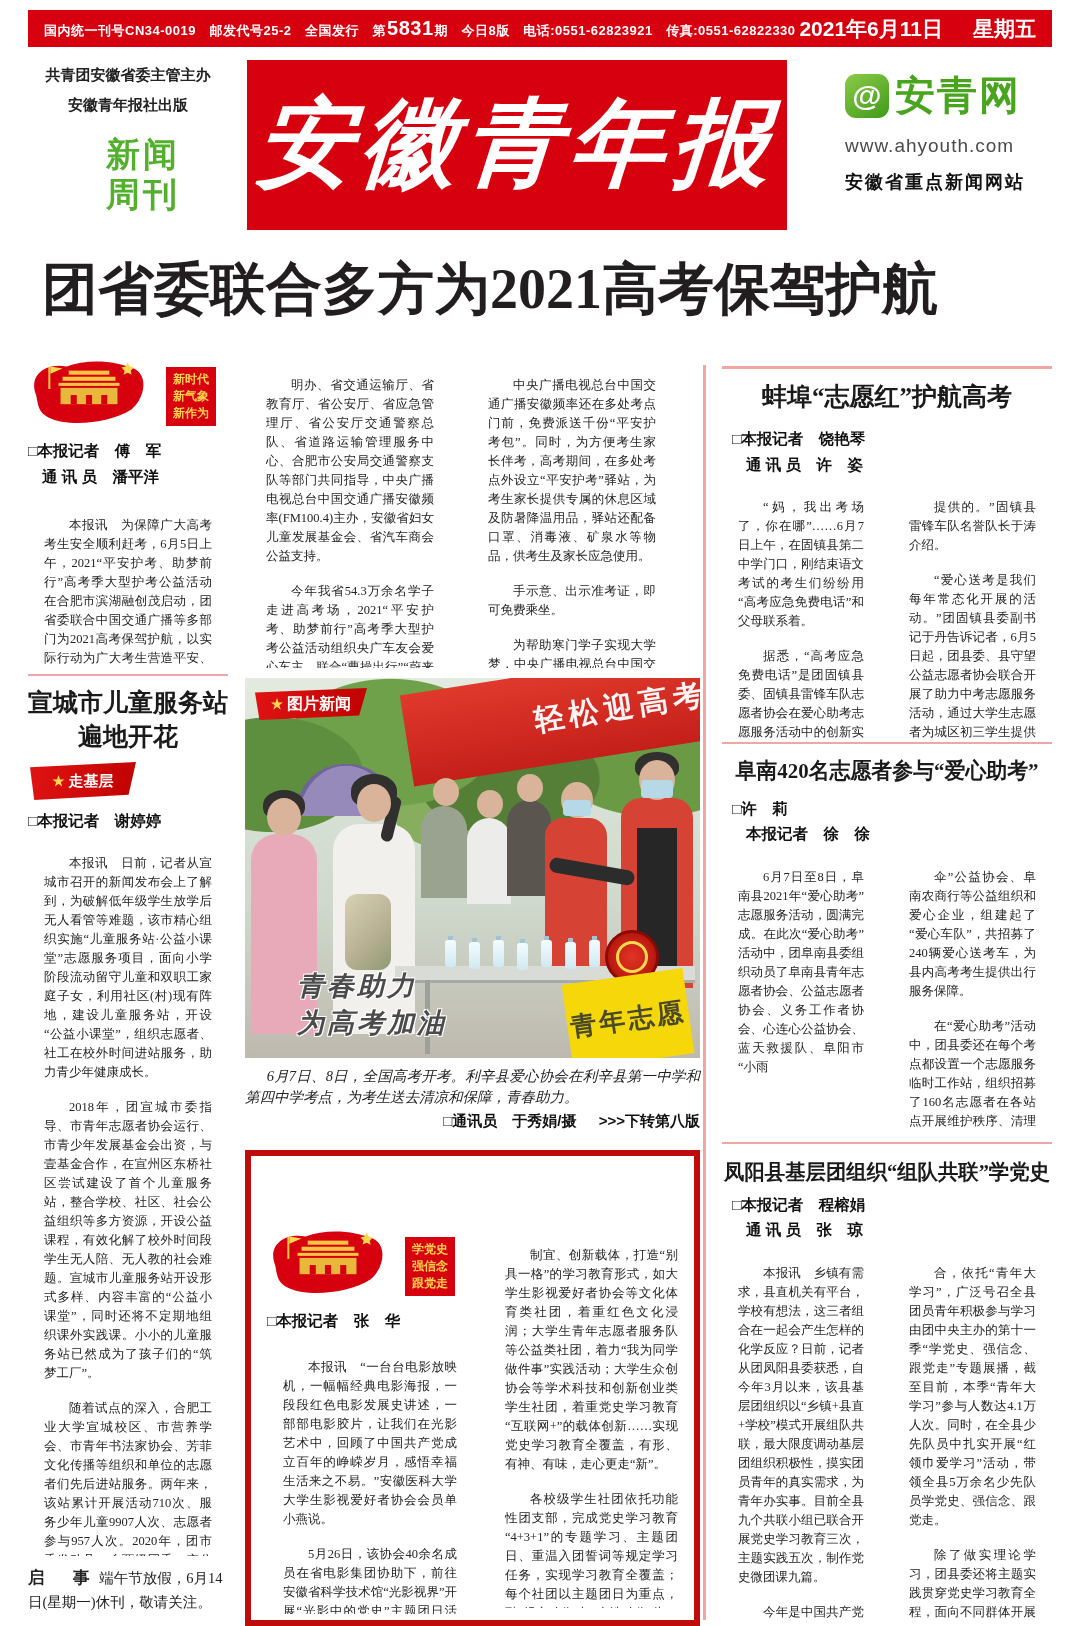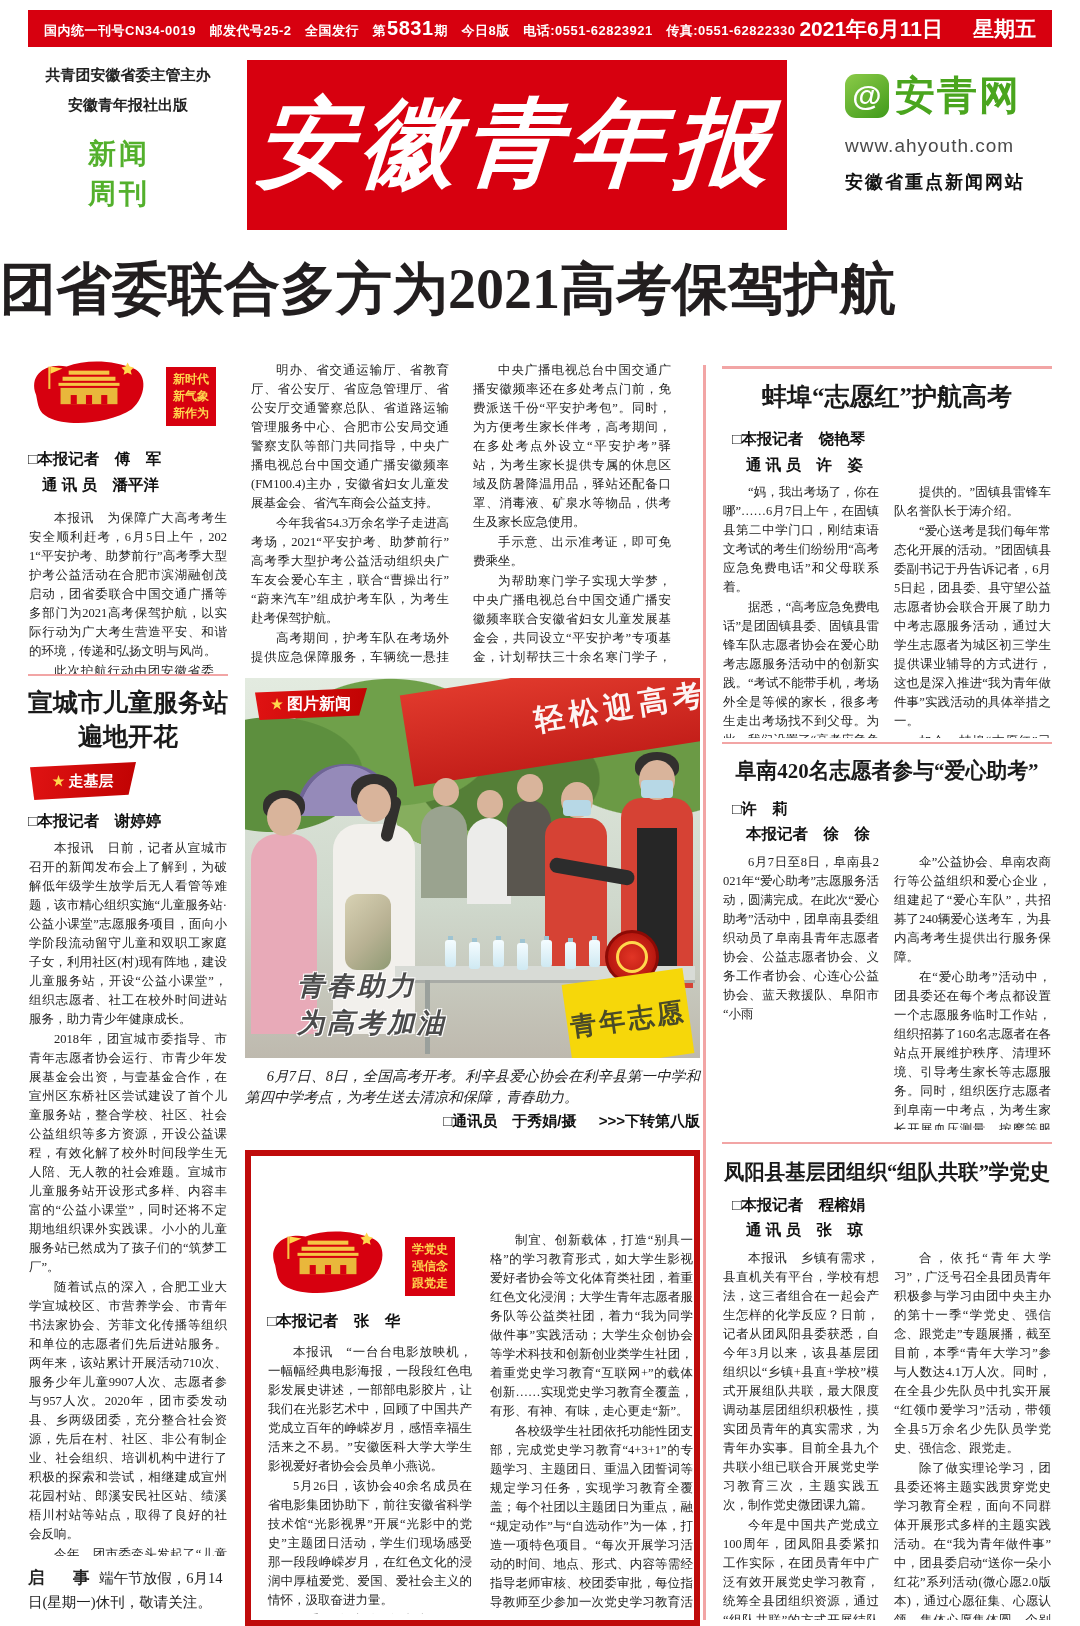--- a/index.html
+++ b/index.html
@@ -9,44 +9,44 @@
   .topbar{position:absolute;left:28px;top:10px;width:1024px;height:37px;background:#d7000f;
           color:#fff;display:flex;align-items:center;justify-content:space-between;
           padding:0 16px;box-sizing:border-box;font-family:"Liberation Sans",sans-serif;}
   .topbar-left{font-size:13px;font-weight:bold;letter-spacing:.5px;white-space:nowrap;}
   .issue-no{font-size:20px;font-weight:bold;padding:0 1px;}
   .topbar-right{display:flex;gap:30px;font-size:21px;font-weight:bold;white-space:nowrap;}
   
   .pub{position:absolute;left:30px;top:66px;width:196px;text-align:center;
        font-family:"Liberation Sans",sans-serif;font-size:15px;font-weight:bold;color:#222;}
   .pub div{margin-bottom:11px;}
-  .weekly{position:absolute;left:88px;top:134px;width:92px;text-align:left;
-          font-family:"Liberation Sans",sans-serif;font-size:28px;font-weight:900;
+  .weekly{position:absolute;left:88px;top:134px;width:92px;text-align:right;
+          font-family:"Liberation Sans",sans-serif;font-size:34px;font-weight:900;
           color:#53b02c;line-height:40px;letter-spacing:3px;}
   .mastbox{position:absolute;left:247px;top:60px;width:540px;height:170px;background:#d7000f;
            display:flex;align-items:center;justify-content:center;}
   .masttitle{color:#fff;font-size:96px;font-weight:bold;font-style:italic;letter-spacing:8px;
              white-space:nowrap;transform:skewX(-4deg);}
   .siteblock{position:absolute;left:845px;top:68px;width:216px;}
   .sitelogo{display:flex;align-items:center;gap:6px;}
   .at-badge{width:44px;height:44px;border-radius:11px;background:linear-gradient(145deg,#8ccb49,#3f9a1a);
             color:#fff;font-size:30px;font-weight:bold;display:flex;align-items:center;justify-content:center;
             font-family:"Liberation Sans",sans-serif;}
   .sitename{font-size:40px;font-weight:900;color:#4aa51e;letter-spacing:2px;}
   .siteurl{margin-top:12px;font-size:19px;color:#4a4a4a;font-family:"Liberation Sans",sans-serif;letter-spacing:1px;}
   .sitedesc{margin-top:13px;font-size:18px;color:#111;font-weight:bold;letter-spacing:2px;
             font-family:"Liberation Sans",sans-serif;}
   
-  .headline{position:absolute;left:0;top:252px;width:980px;
+  .headline{position:absolute;left:0;top:252px;width:980px;text-align:center;
             font-size:56px;font-weight:900;color:#221e1f;letter-spacing:0;white-space:nowrap;}
   
   .pline{position:absolute;background:#f2a5a5;}
   .bodytext{font-size:12.5px;line-height:19px;text-align:justify;color:#242424;
             overflow:hidden;word-break:break-all;}
-  .bodytext p{margin:1px;text-indent:2em;}
+  .bodytext p{margin:16px;text-indent:2em;}
   .byline{font-family:"Liberation Sans",sans-serif;font-size:15.5px;font-weight:bold;
           color:#111;line-height:26px;white-space:nowrap;}
   .byline .ind{padding-left:14px;}
   .sec-title{position:absolute;font-weight:900;color:#1a1a1a;text-align:center;white-space:nowrap;}
   
   .badge-row{display:flex;align-items:center;gap:16px;}
   .badgebox{background:#d7000f;padding:4px 7px;margin-top:6px;}
   .badgebox p{margin:0;font-size:12px;line-height:17px;font-weight:bold;color:#ffd34d;
               font-family:"Liberation Sans",sans-serif;white-space:nowrap;}
   
@@ -189,21 +189,21 @@
         <rect x="20" y="10" width="2" height="22" fill="#f6c544"></rect>
         <path d="M22,10 L34,12 L22,17 Z" fill="#ffd84d"></path>
         <path d="M98,6 l2,4 4,1 -3,3 1,4 -4,-2 -4,2 1,-4 -3,-3 4,-1 Z" fill="#ffd84d"></path>
       </svg>
       <div class="badgebox">
           <p>新时代</p>
           <p>新气象</p>
           <p>新作为</p>
         </div>
     </div>
-    <div class="byline" style="margin-top:16px;">
+    <div class="byline" style="margin-top:8px;">
       <div>□本报记者　傅　军</div>
       <div class="ind">通 讯 员　潘平洋</div>
     </div>
     <div class="bodytext" style="margin-top:10px;max-height:166px;">
         <p>本报讯　为保障广大高考考生安全顺利赶考，6月5日上午，2021“平安护考、助梦前行”高考季大型护考公益活动在合肥市滨湖融创茂启动，团省委联合中国交通广播等多部门为2021高考保驾护航，以实际行动为广大考生营造平安、和谐的环境，传递和弘扬文明与风尚。</p>
         <p>此次护航行动由团安徽省委、省文</p>
       </div>
   </div>
   <div class="bodytext" style="position:absolute;left:250px;top:360px;width:200px;max-height:308px;">
       <p>明办、省交通运输厅、省教育厅、省公安厅、省应急管理厅、省公安厅交通警察总队、省道路运输管理服务中心、合肥市公安局交通警察支队等部门共同指导，中央广播电视总台中国交通广播安徽频率(FM100.4)主办，安徽省妇女儿童发展基金会、省汽车商会公益支持。</p>

